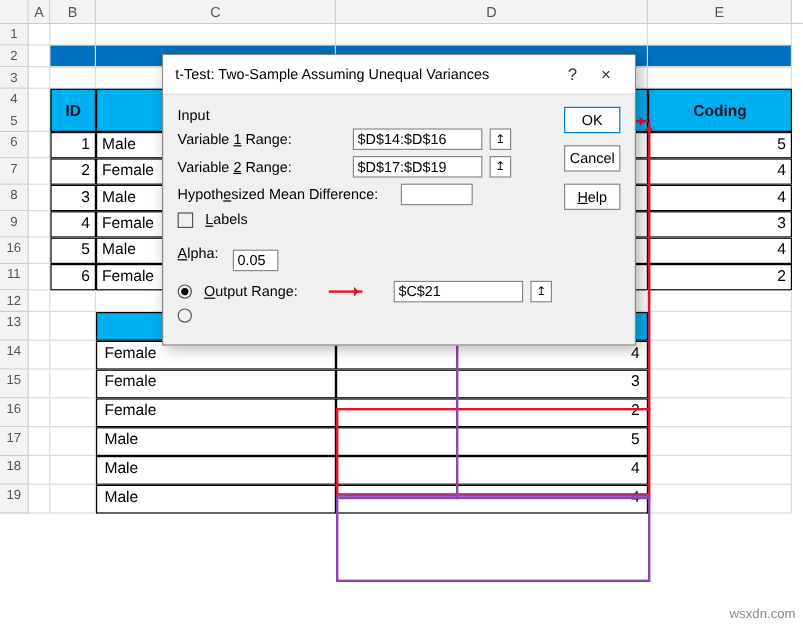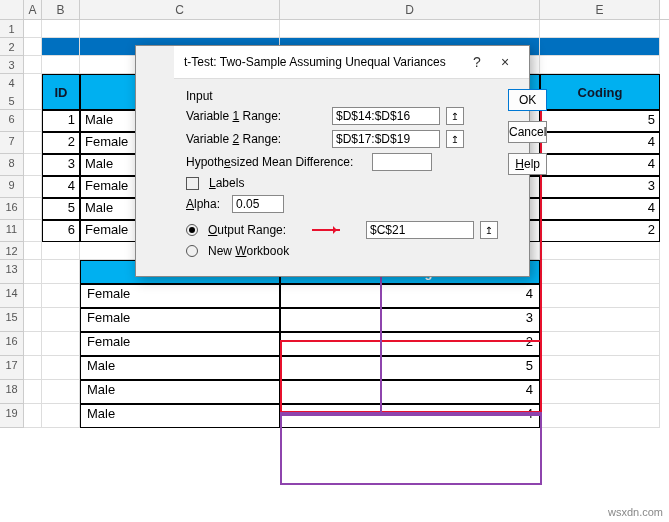--- a/index.html
+++ b/index.html
@@ -24,38 +24,38 @@
 .tbl-head { background: #00b0f0; color: #0f172a; font-weight: bold; text-align: center; border: 1px solid #000; }
 .tbl-cell { border: 1px solid #000; background: #fff; padding: 0 4px; }
 .tbl-cell.r { text-align: right; }
 
 
 .lt-head { background: #00b0f0; color: #fff; font-weight: bold; text-align: center; border: 1px solid #000; }
 .lt-cell { border: 1px solid #000; padding: 0 6px; background: #fff; }
 .lt-cell.r { text-align: right; }
 
 
-.dialog { position: absolute; left: 135px; top: 45px; width: 395px; background: #f0f0f0; border: 1px solid #888; box-shadow: 3px 3px 12px rgba(0,0,0,0.3); font-size: 12px; padding-left: 38px; }
+.dialog { position: absolute; left: 135px; top: 45px; width: 395px; background: #f0f0f0; border: 1px solid #888; box-shadow: 3px 3px 12px rgba(0,0,0,0.3); font-size: 12px; }
 .dlg-title { background: #fff; padding: 8px 10px; display: flex; align-items: center; border-bottom: 1px solid #ddd; }
 .dlg-title .txt { flex: 1; font-size: 12px; }
 .dlg-title .hlp, .dlg-title .cls { width: 28px; text-align: center; font-size: 14px; color: #333; cursor: default; }
 .dlg-body { padding: 10px 12px; display: flex; gap: 10px; }
 .dlg-left { flex: 1; }
 .dlg-right { width: 70px; display: flex; flex-direction: column; gap: 10px; }
 .btn { background: #fdfdfd; border: 1px solid #888; padding: 3px 0; text-align: center; font-size: 12px; cursor: default; }
 .btn.primary { border: 1.5px solid #0078d4; }
 .grp { margin-bottom: 8px; }
 .grp-title { margin-bottom: 4px; }
 .frow { display: flex; align-items: center; margin-bottom: 5px; gap: 6px; }
 .frow label { width: 140px; }
 .frow label.short { width: 40px; }
 .inp { border: 1px solid #888; background: #fff; padding: 1px 3px; font-size: 12px; height: 18px; }
 .inp.wide { width: 108px; }
 .inp.med { width: 60px; }
-.inp.sm { width: 52px; }
+.inp.sm { width: 38px; margin-top: 13px; }
 .refbtn { width: 18px; height: 18px; border: 1px solid #888; background: #fff; display: inline-flex; align-items: center; justify-content: center; font-size: 10px; }
 .chk { width: 13px; height: 13px; border: 1px solid #555; display: inline-block; margin-right: 4px; vertical-align: middle; }
 .radio { width: 12px; height: 12px; border: 1px solid #555; border-radius: 50%; display: inline-flex; align-items: center; justify-content: center; margin-right: 4px; }
 .radio.sel::after { content: ''; width: 6px; height: 6px; background: #000; border-radius: 50%; }
 .und { text-decoration: underline; }
 
 
 .arrow-red-h { position: absolute; height: 2px; background: #e8112d; }
 .arrow-red-h::after { content: ''; position: absolute; right: -1px; top: -3px; border: 4px solid transparent; border-left-color: #e8112d; }
 .arrow-red-v { position: absolute; width: 2px; background: #e8112d; }
@@ -281,21 +281,20 @@
       <div class="grp">
         <div class="frow">
           <span class="radio sel"></span>
           <label style="width:118px"><span class="und">O</span>utput Range:</label>
           <span class="arrow-red-h" style="position:relative;left:-20px;width:28px;display:inline-block"></span>
           <input class="inp wide" value="$C$21" style="">
           <span class="refbtn">↥</span>
         </div>
         <div class="frow">
           <span class="radio"></span>
-          <label>New <span class="und">W</span>orkbook</label>
         </div>
       </div>
     </div>
     <div class="dlg-right">
       <div class="btn primary">OK</div>
       <div class="btn">Cancel</div>
       <div class="btn"><span class="und">H</span>elp</div>
     </div>
   </div>
 </div>

